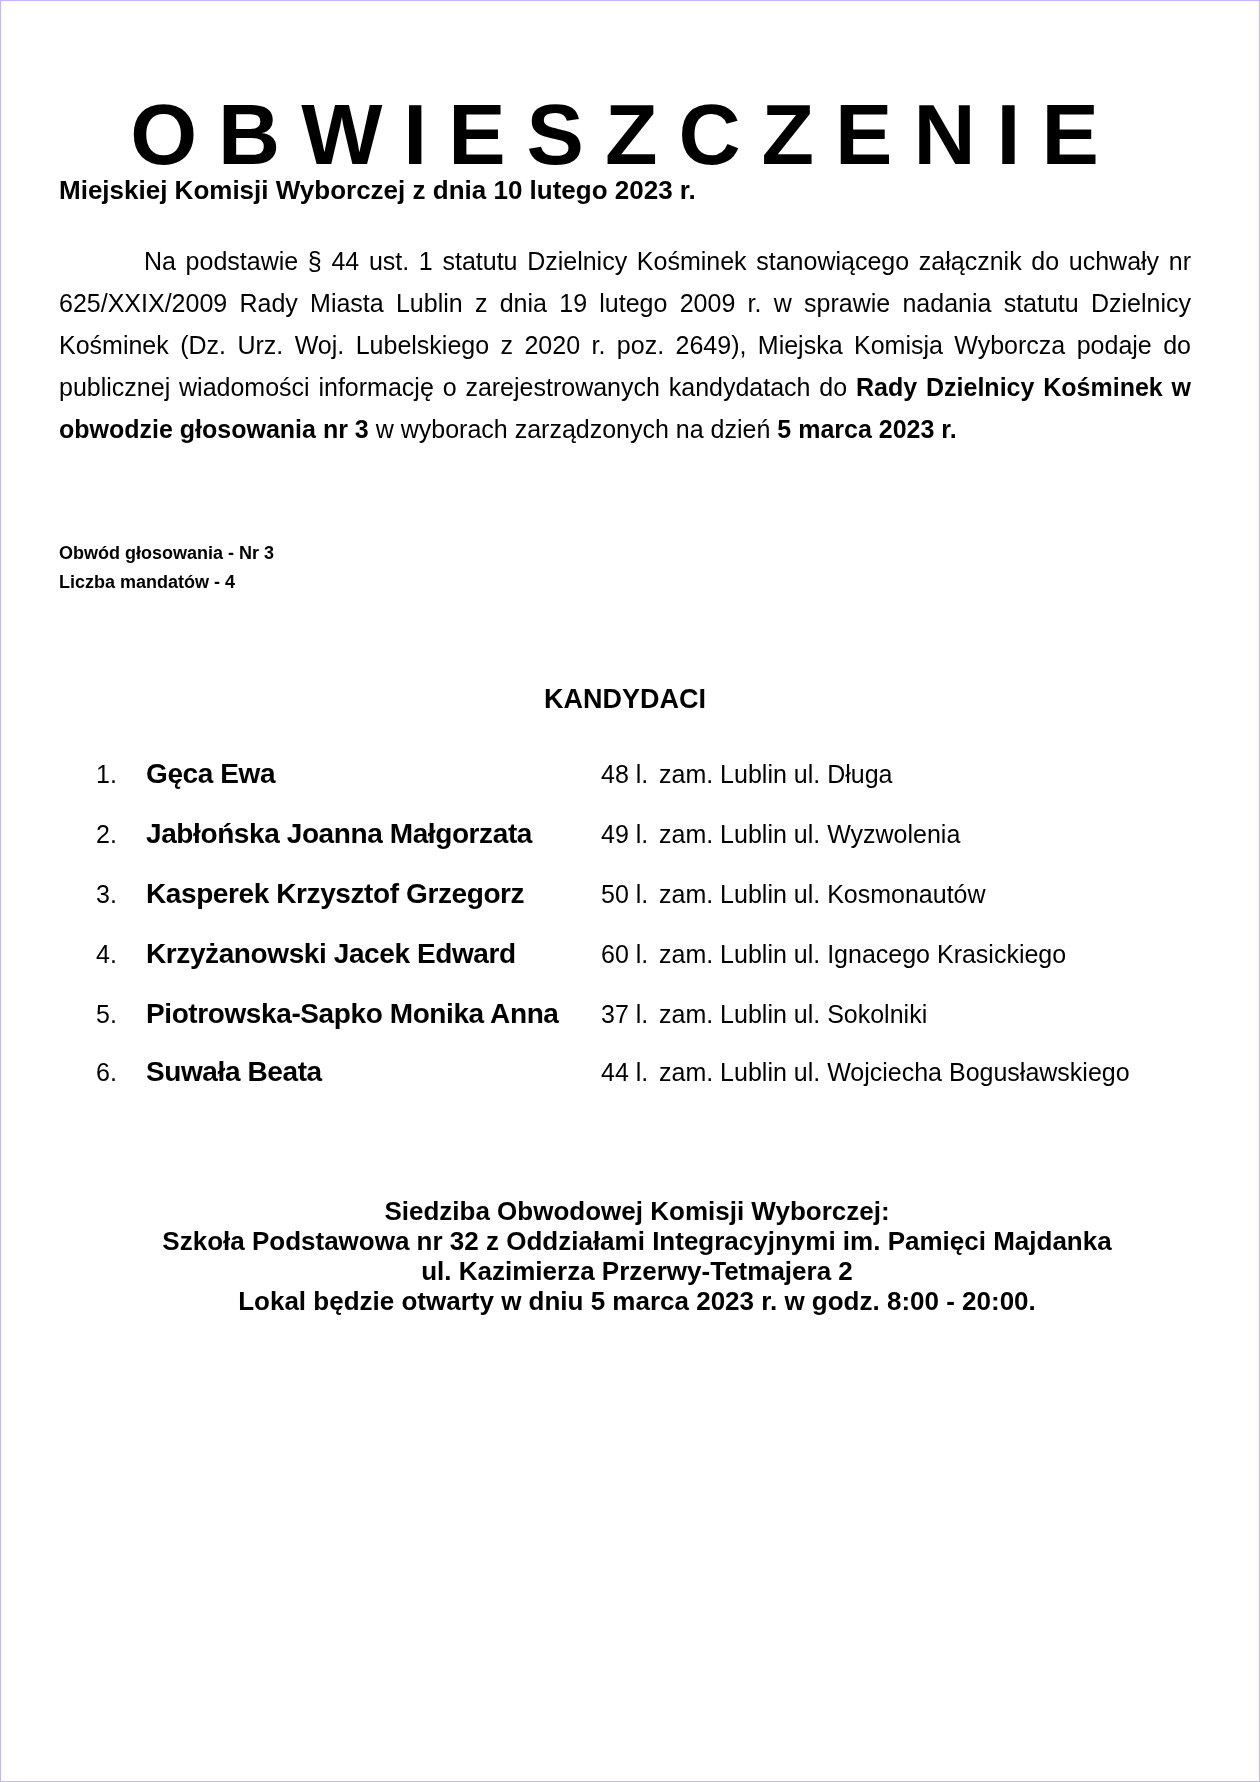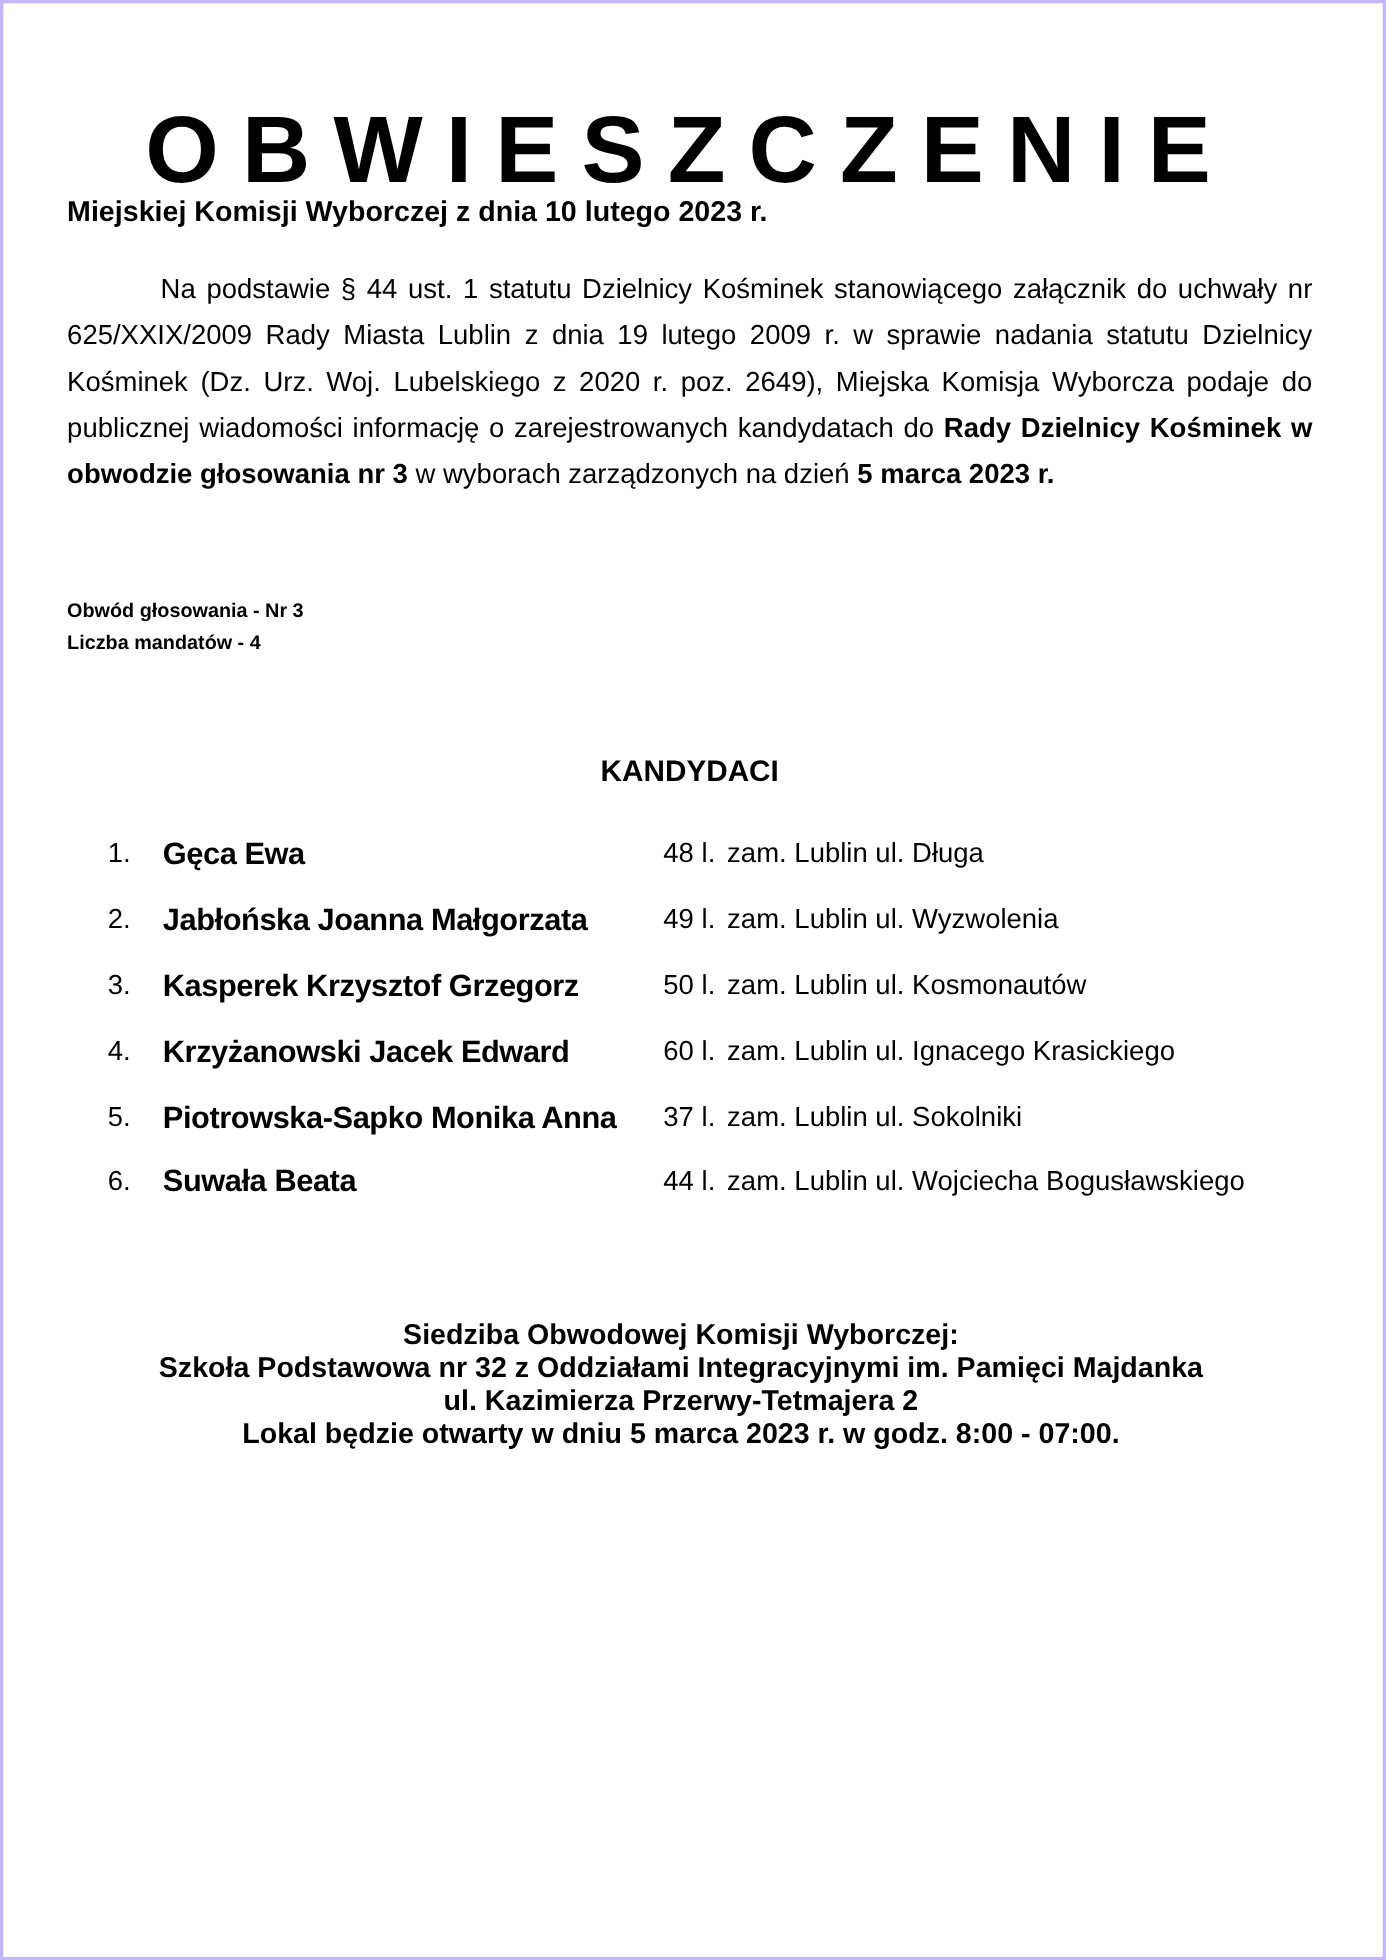--- a/index.html
+++ b/index.html
@@ -3,21 +3,21 @@
 <meta charset="utf-8">
 <style>
   html,body { margin:0; padding:0; background:#ffffff; }
   .page {
     position:relative;
     width:1260px; height:1782px;
     background:#ffffff;
     color:#000000;
     font-family:"Liberation Sans", sans-serif;
     box-sizing:border-box;
-    border:3px solid #c4b5fd;
+    border:1px solid #c4b5fd;
     overflow:hidden;
   }
   .doc-title {
     position:absolute; top:90px; left:58px; width:1132px;
     margin:0;
     font-size:86px; font-weight:bold; line-height:1;
     letter-spacing:21px;
     text-align:center;
     white-space:nowrap;
   }
@@ -49,21 +49,21 @@
   ol.candidates li:nth-child(2){ top:818px; }
   ol.candidates li:nth-child(3){ top:878px; }
   ol.candidates li:nth-child(4){ top:938px; }
   ol.candidates li:nth-child(5){ top:998px; }
   ol.candidates li:nth-child(6){ top:1056px; }
   .cand-no   { position:absolute; left:95px;  font-size:25px; line-height:30px; }
   .cand-name { position:absolute; left:145px; font-size:28px; font-weight:bold; line-height:30px; letter-spacing:-0.4px; white-space:nowrap; }
   .cand-age  { position:absolute; left:600px; font-size:25px; line-height:30px; white-space:nowrap; }
   .cand-addr { position:absolute; left:658px; font-size:25px; line-height:30px; white-space:nowrap;text-align:center; }
   .venue {
-    position:absolute; top:1195px; left:50px; width:1132px;
+    position:absolute; top:1195px; left:70px; width:1132px;
     font-size:26px; font-weight:bold; line-height:30px;
     text-align:center;
   }
   .signature {
     position:absolute; top:1414px; left:790px; width:400px;
     font-size:26px; line-height:26px;
     text-align:center;
   }
   .signature .signed {
     margin-top:25px;
@@ -125,17 +125,17 @@
       <span class="cand-name">Suwała Beata</span>
       <span class="cand-age">44 l.</span>
       <span class="cand-addr">zam. Lublin ul. Wojciecha Bogusławskiego</span>
     </li>
   </ol>
 
   <div class="venue">
     <div>Siedziba Obwodowej Komisji Wyborczej:</div>
     <div>Szkoła Podstawowa nr 32 z Oddziałami Integracyjnymi im. Pamięci Majdanka</div>
     <div>ul. Kazimierza Przerwy-Tetmajera 2</div>
-    <div>Lokal będzie otwarty w dniu 5 marca 2023 r. w godz. 8:00 - 07:00.</div>
+    <div>Lokal będzie otwarty w dniu 5 marca 2023 r. w godz. 8:00 - 20:00.</div>
   </div>
 
 
 </div>
 
 </body></html>

